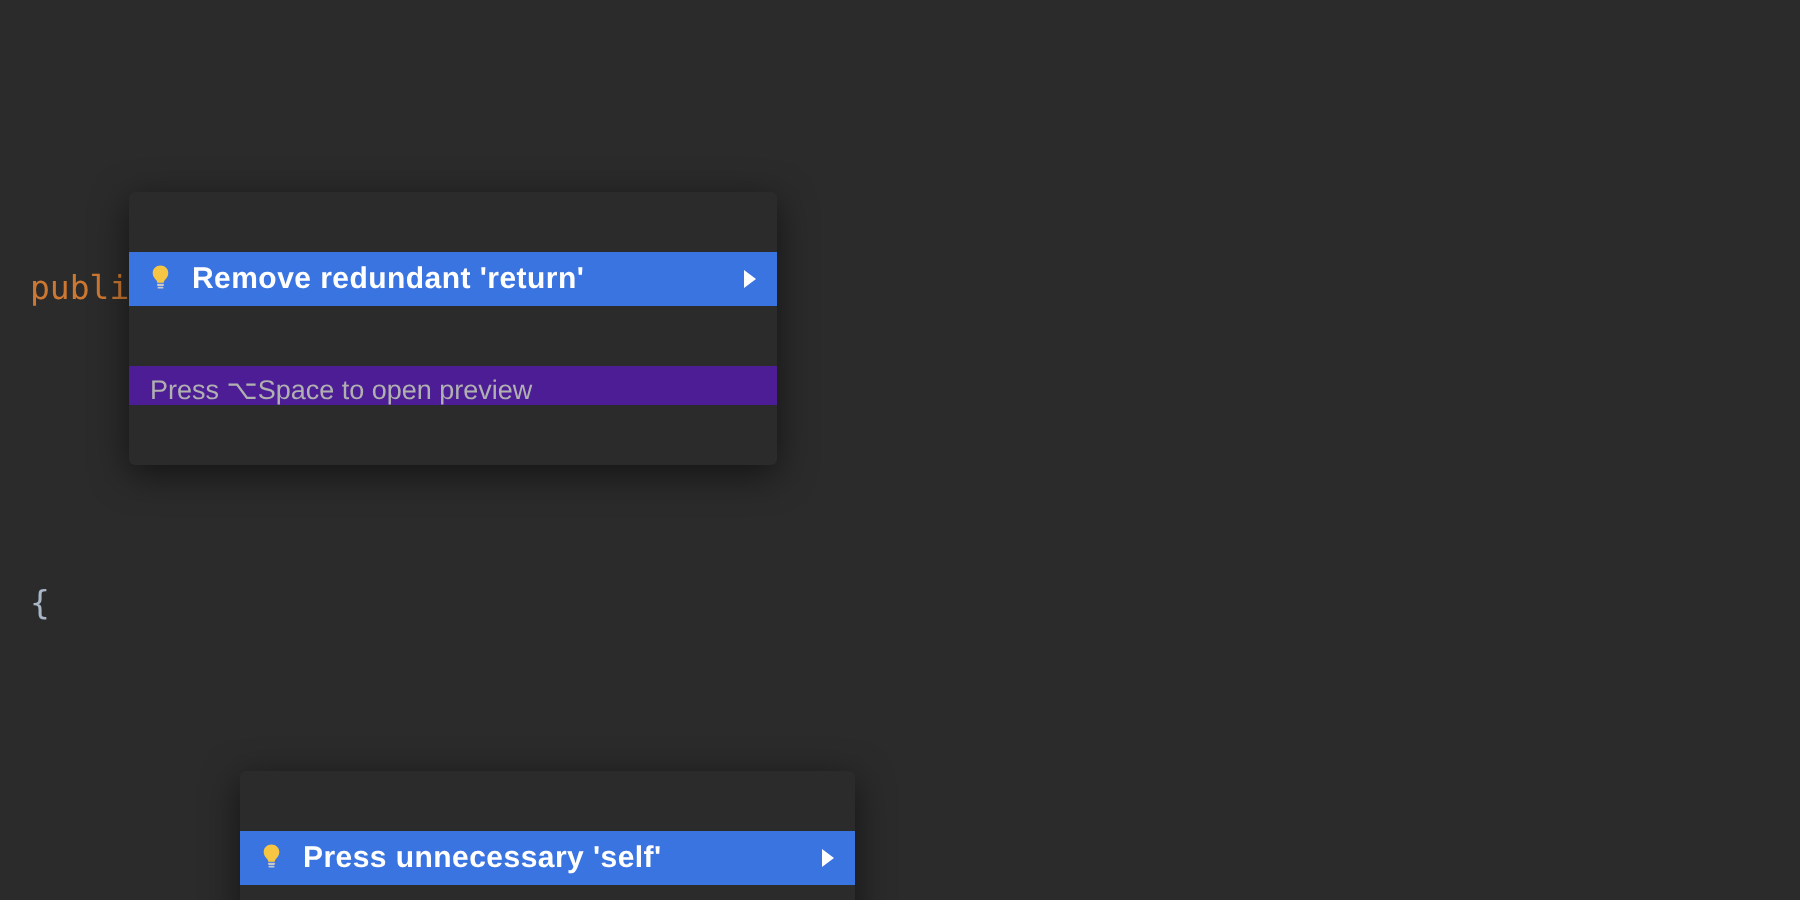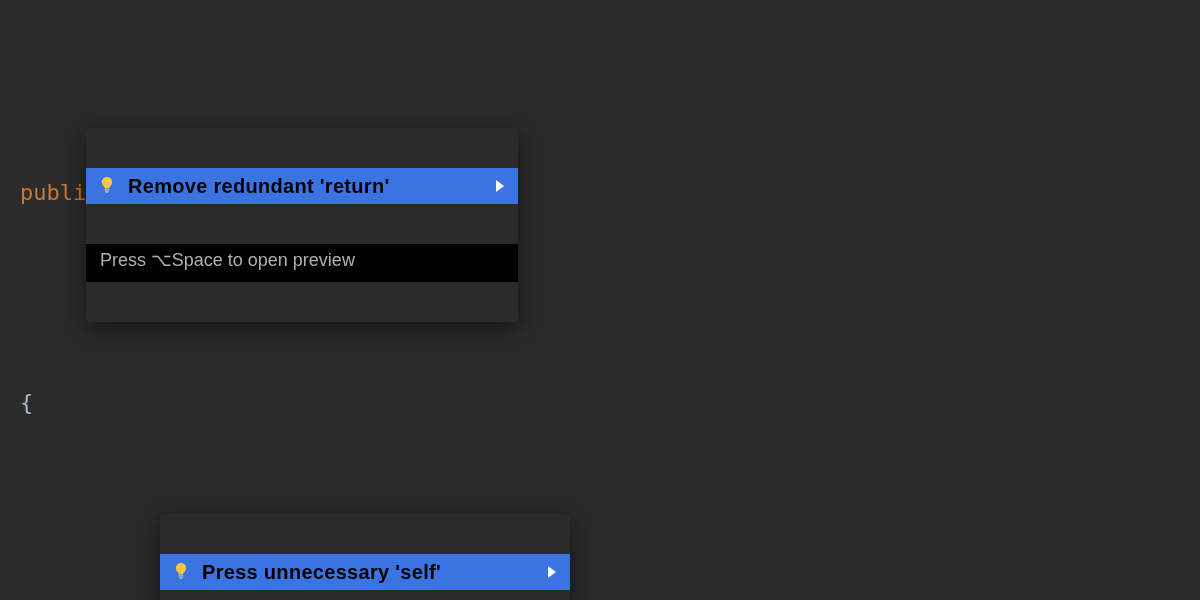--- a/index.html
+++ b/index.html
@@ -37,41 +37,41 @@
     overflow: hidden;
     font-family: -apple-system, "Segoe UI", "Helvetica Neue", Arial, sans-serif;
     font-size: 20px;
     line-height: 1;
     z-index: 10;
   }
   .fix-row {
     display: flex;
     align-items: center;
     background: #3a74e0;
-    color: #000000;
+    color: #ffffff;
     padding: 8px 14px 8px 12px;
     gap: 12px;
     white-space: nowrap;
   }
   .fix-row .bulb {
     width: 18px; height: 18px;
     display: inline-flex; align-items: center; justify-content: center;
   }
   .fix-row .label { font-weight: 600; letter-spacing: 0.3px; }
   .fix-row .arrow {
     margin-left: auto;
     width: 0; height: 0;
     border-top: 6px solid transparent;
     border-bottom: 6px solid transparent;
     border-left: 8px solid #fff;
   }
   .fix-hint {
-    background: #000000;
+    background: #4c1d95;
     color: #b0b0b0;
-    padding: 7px 14px 13px 14px;
+    padding: 7px 14px 1px 14px;
     font-size: 18px;
     white-space: nowrap;
   }
   .fix-hint .shortcut-symbol { font-family: -apple-system, Arial, sans-serif; }
 
   
   #fix1 { top: 128px; left: 86px;  min-width: 432px; }
   #fix2 { top: 514px; left: 160px; min-width: 410px; }
 </style>
 </head>

